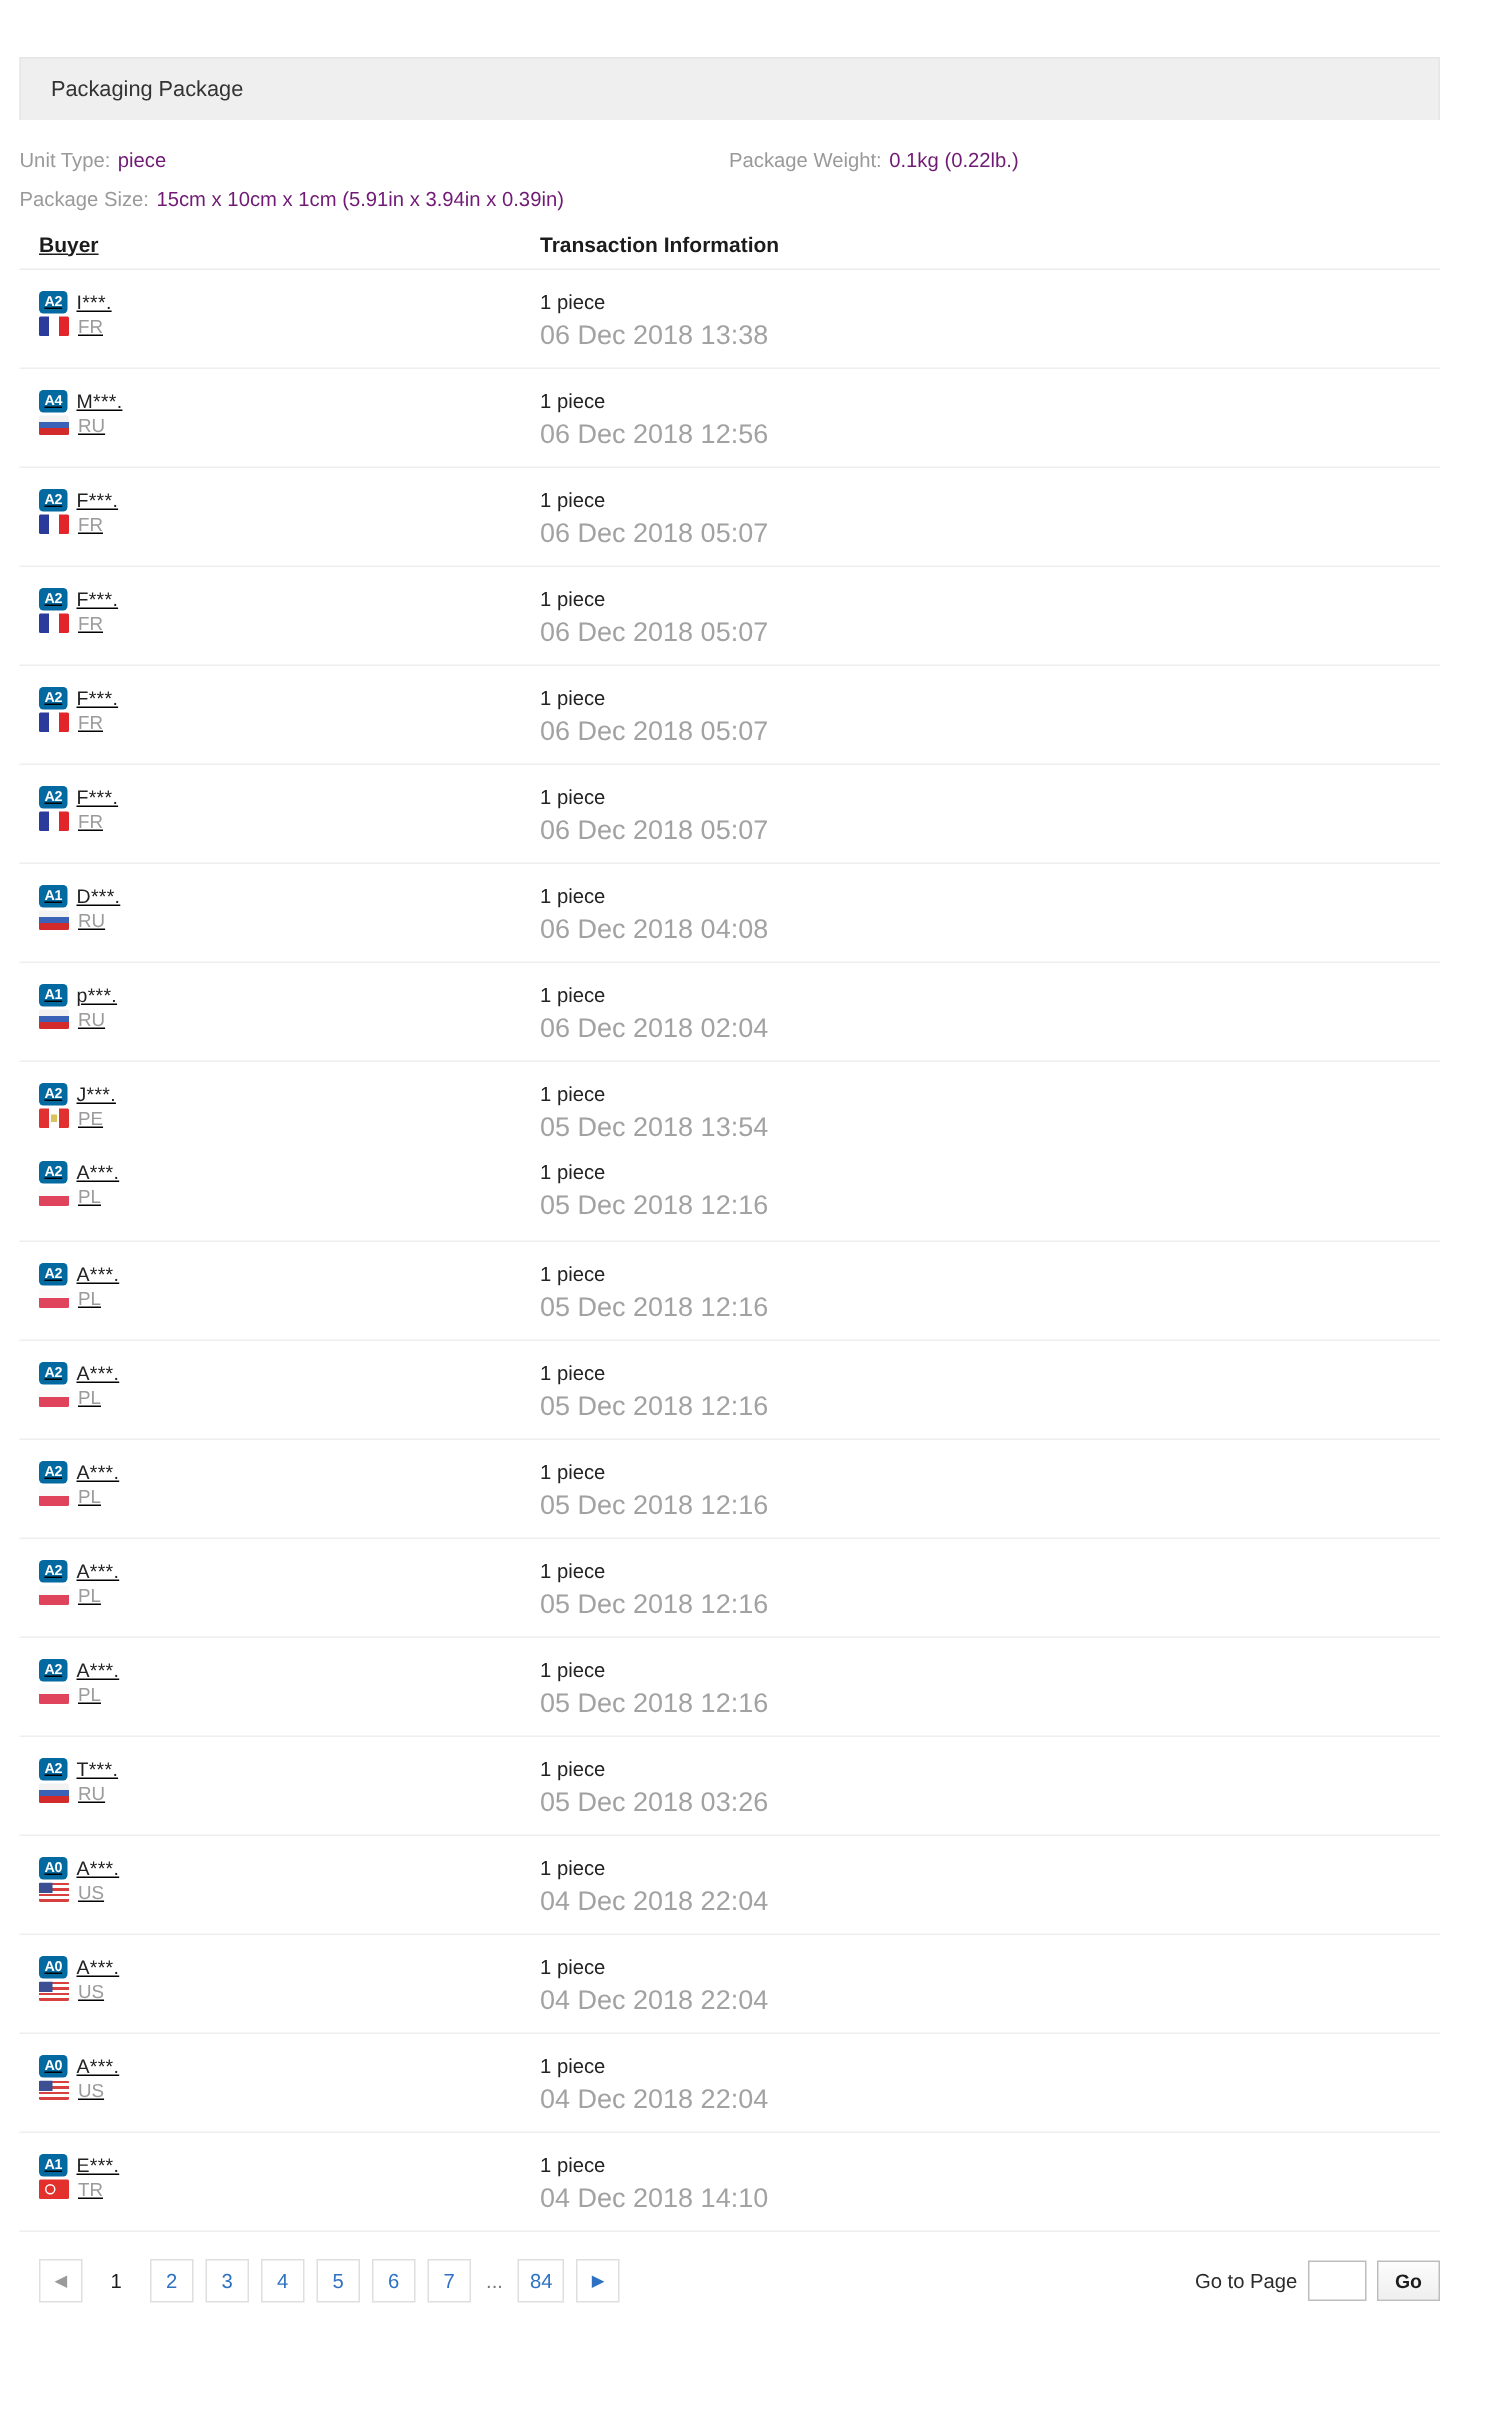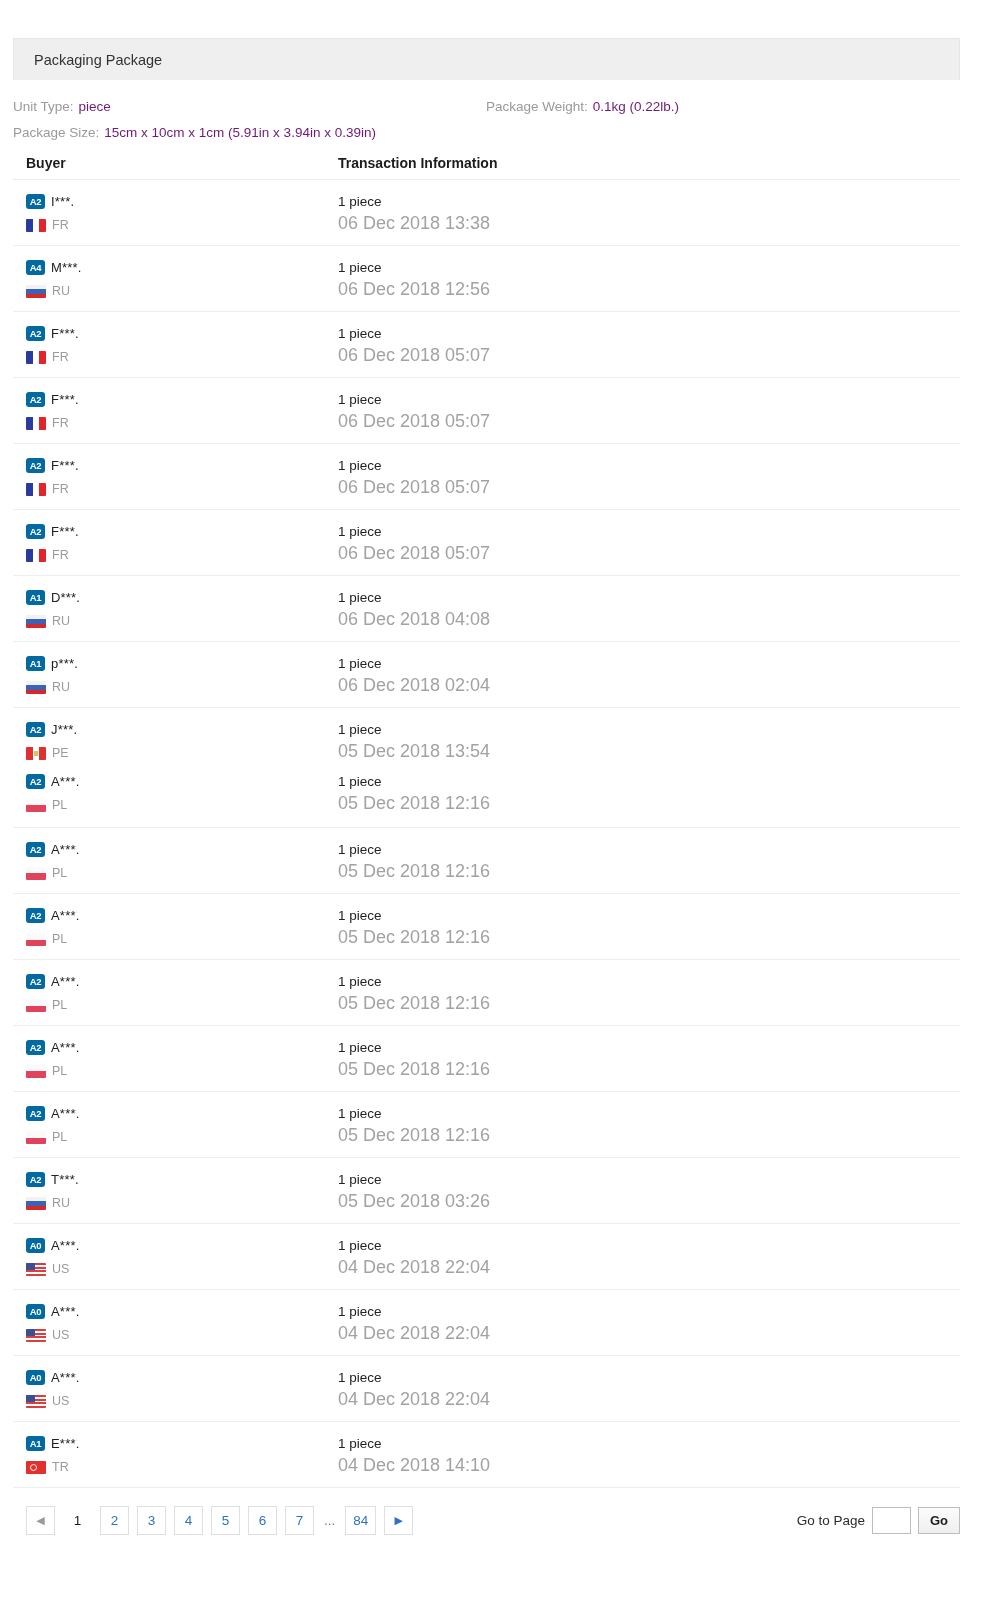--- a/index.html
+++ b/index.html
@@ -75,41 +75,41 @@
   .sort-arrow { font-size: 12px; color: #3d3d3d; line-height: 1; }
 
   
   .tbl { margin: 0 40px 0 13px; }
   .tbl-header {
     display: flex;
     height: 34px;
     align-items: center;
     border-bottom: 1px solid #ececec;
   }
-  .col-buyer { width: 325px; padding-left: 13px; }
-  .col-info  { flex: 1; }
+  .col-buyer { width: 325px; padding-left: 13px; text-decoration: underline; }
+  .col-info  { flex: 1; margin-left: 22px; }
   .tbl-header .col-buyer,
   .tbl-header .col-info {
     font-size: 14px;
     font-weight: bold;
     color: #1c1c1c;
   }
 
   .trow {
     display: flex;
     align-items: flex-start;
     padding: 12px 0 11px 0;
     border-bottom: 1px solid #eeeeee;
     min-height: 62px;
   }
   .trow.no-border { border-bottom: none; padding-bottom: 4px; min-height: 0; }
   .trow.tight { padding-top: 6px; }
 
   .buyer-top { display: flex; align-items: center; gap: 6px; height: 19px; }
-  .buyer-bot { display: flex; align-items: flex-end; gap: 6px; height: 21px; }
+  .buyer-bot { display: flex; align-items: flex-start; gap: 6px; height: 21px; }
 
   .badge {
     display: inline-flex;
     align-items: center;
     justify-content: center;
     width: 19px; height: 15px;
     background: #0369a1;
     color: #fff;
     font-size: 9.5px;
     font-weight: bold;

